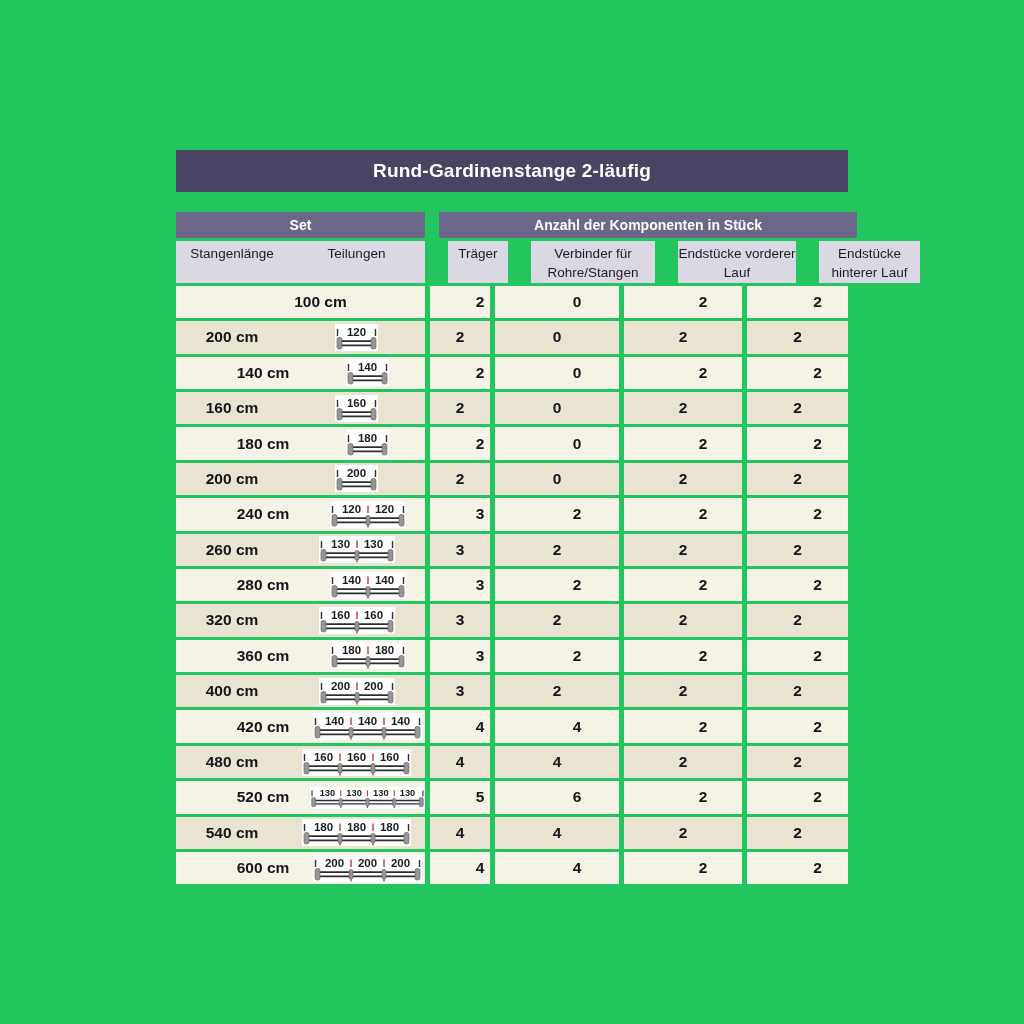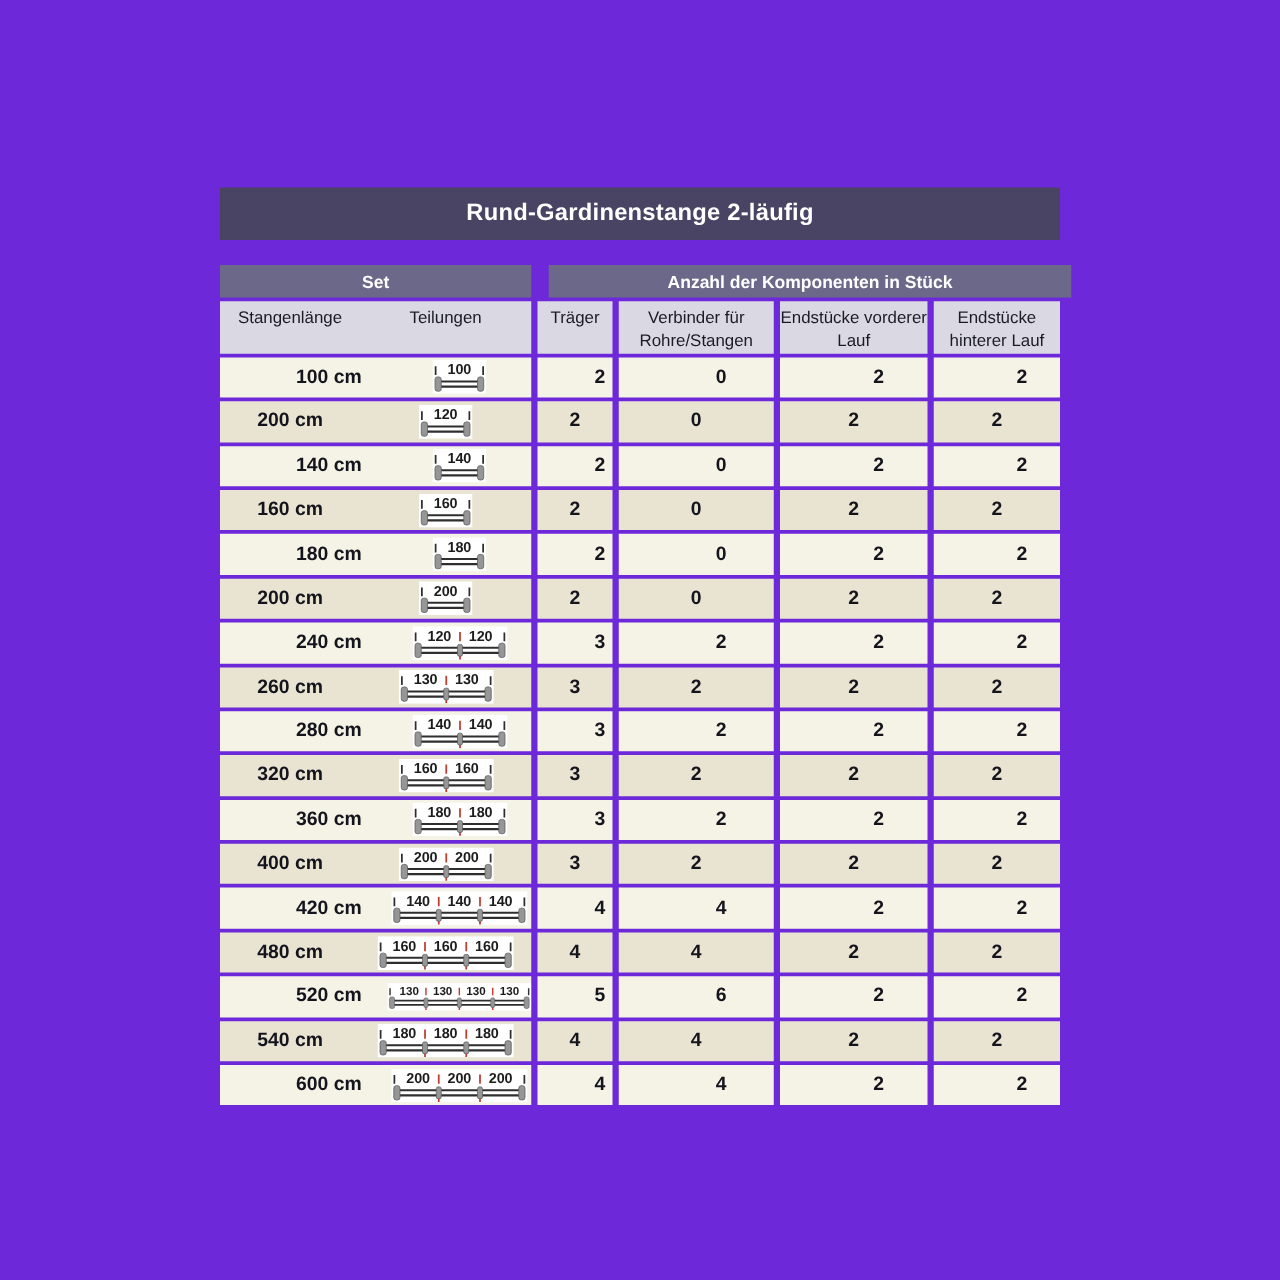--- a/index.html
+++ b/index.html
@@ -1,27 +1,27 @@
 <!DOCTYPE html>
 <html style="--title-bg: #4a4464; --subhead-bg: #6c6889; --colhead-bg: #dad8e3; --row-odd: #f5f2e6; --row-even: #e9e3d2;"><head>
 <meta charset="utf-8">
 <style>
   html,body{margin:0;padding:0;background:#ffffff;}
-  #canvas{position:relative;width:1024px;height:1024px;background:#6d28d9;overflow:hidden;
+  #canvas{position:relative;width:1024px;height:1024px;background:#22c55e;overflow:hidden;
           font-family:"Liberation Sans",sans-serif;}
   .tbl{position:absolute;left:176px;top:150px;width:672px;}
 
   .title{height:42px;background:var(--title-bg,#4a4464);color:#ffffff;display:flex;
          align-items:center;justify-content:center;font-size:19px;font-weight:bold;letter-spacing:.2px;}
 
   .subhead{margin-top:20px;display:grid;grid-template-columns:249px 418px;column-gap:14px;}
   .subhead>div{height:26px;background:var(--subhead-bg,#6c6889);color:#ffffff;font-weight:bold;
                font-size:14px;display:flex;align-items:center;justify-content:center;}
 
-  .cols{margin-top:3px;display:grid;grid-template-columns:249px 60px 124px 118px 101px;column-gap:5px;}
+  .cols{margin-top:3px;display:grid;grid-template-columns:249px 60px 124px 118px 101px;column-gap:23px;}
   .cols>div{background:var(--colhead-bg,#dad8e3);color:#1b1b28;font-size:13.5px;line-height:1.4;
             display:flex;align-items:flex-start;justify-content:center;text-align:center;
             min-height:40px;box-sizing:border-box;padding-top:4px;}
   .set-cols{display:flex;padding:0!important;}
   .set-cols>span{display:flex;justify-content:center;padding-top:4px;box-sizing:border-box;}
   .set-cols .s-a{width:45%;}
   .set-cols .s-b{width:55%;}
 
   .rows{margin-top:3px;display:flex;flex-direction:column;gap:3px;}
   .row{display:grid;grid-template-columns:249px 60px 124px 118px 101px;column-gap:5px;height:32.4px;}
@@ -56,32 +56,20 @@
       <div>Träger</div>
       <div>Verbinder für Rohre/Stangen</div>
       <div>Endstücke vorderer Lauf</div>
       <div>Endstücke hinterer Lauf</div>
     </div>
 
     <div class="rows" id="rows">
   <div class="row odd">
     <div class="cell-set">
       <span class="c-len">100 cm</span>
-      <span class="c-icon">
-              <svg width="43" height="27" viewBox="0 0 43 27" xmlns="http://www.w3.org/2000/svg">
-                <rect width="43" height="27" fill="#ffffff"></rect>
-                <line x1="2.5" y1="5" x2="2.5" y2="12" stroke="#2e2e2e" stroke-width="1.4"></line>
-                <line x1="40.5" y1="5" x2="40.5" y2="12" stroke="#2e2e2e" stroke-width="1.4"></line>
-                <text x="21.5" y="11.5" text-anchor="middle" font-size="11.5" font-weight="bold" fill="#1c1c1c" font-family="Liberation Sans, sans-serif">100</text>
-                <line x1="5" y1="17.2" x2="38" y2="17.2" stroke="#2e2e2e" stroke-width="1.7"></line>
-                <line x1="5" y1="21.3" x2="38" y2="21.3" stroke="#2e2e2e" stroke-width="1.7"></line>
-                <rect x="2" y="13.5" width="5" height="11.5" rx="2" fill="#969696" stroke="#5a5a5a" stroke-width="0.6"></rect>
-                <rect x="36" y="13.5" width="5" height="11.5" rx="2" fill="#969696" stroke="#5a5a5a" stroke-width="0.6"></rect>
-              </svg>
-            </span>
     </div>
     <div>2</div>
     <div>0</div>
     <div>2</div>
     <div>2</div>
   </div>
 
   <div class="row even">
     <div class="cell-set">
       <span class="c-len">200 cm</span>

